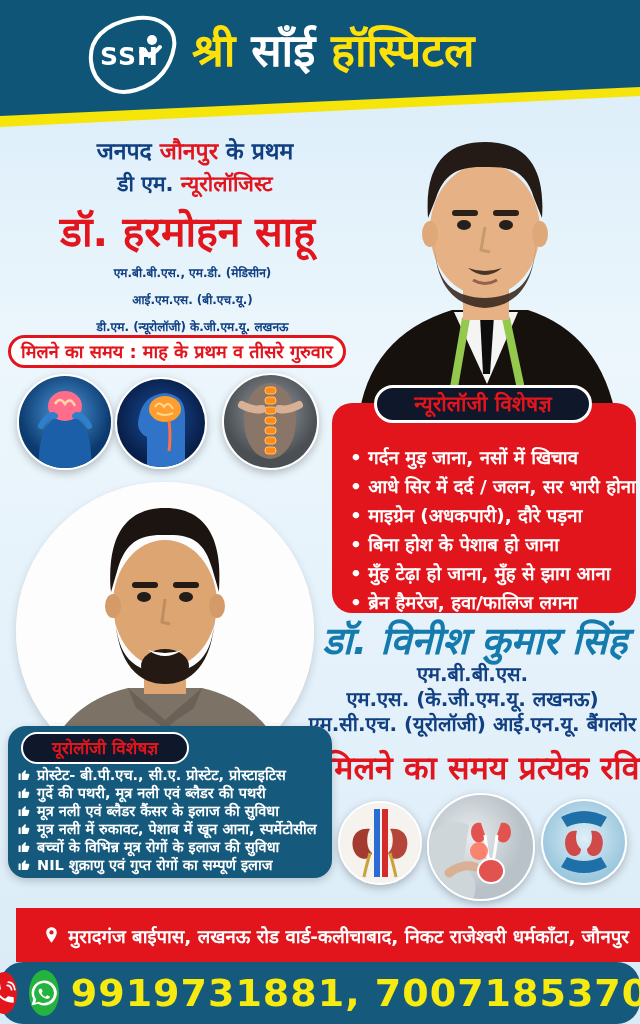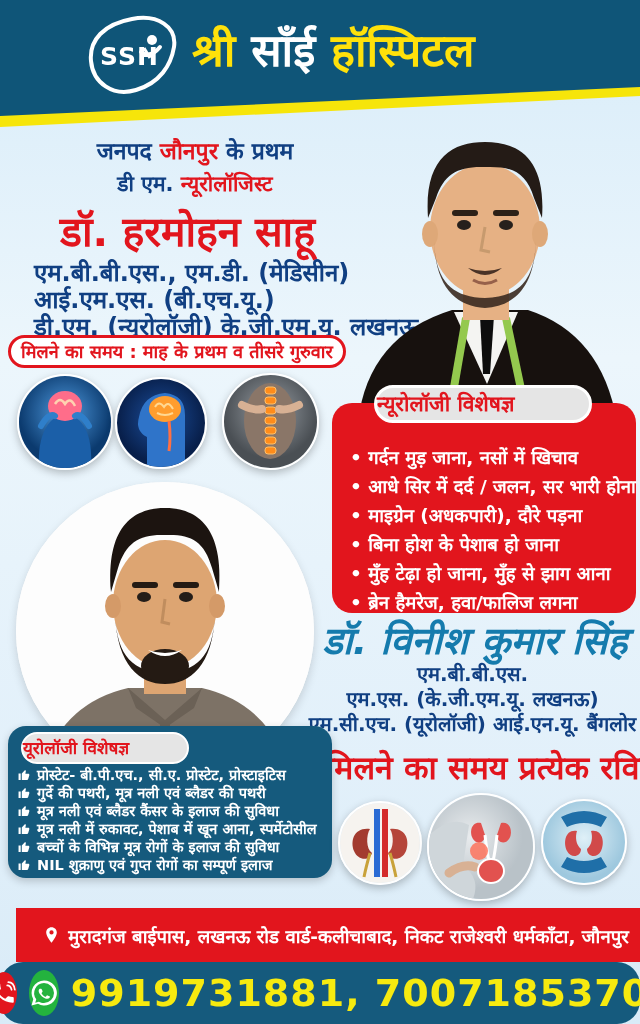--- a/index.html
+++ b/index.html
@@ -17,40 +17,40 @@
   .logo{top:14px;left:86px;width:96px;height:82px;}
   .logo-txt{position:absolute;left:14px;top:28px;color:#fff;font-size:25px;font-weight:bold;letter-spacing:1px;}
   .hosp-title{top:18px;left:192px;width:440px;font-size:45px;font-weight:bold;white-space:nowrap;}
   .t-yel{color:#ffe10a;} .t-wht{color:#ffffff;}
   
   .intro{top:134px;left:25px;width:340px;text-align:center;font-weight:bold;}
   .intro .l1{font-size:23px;color:#103f82;}
   .intro .l2{font-size:21px;color:#103f82;margin-top:3px;}
   .red{color:#e2151d;} .dblue{color:#103f82;}
   .doc1-name{top:202px;left:0;width:375px;text-align:center;font-size:41px;font-weight:800;color:#e2151d;white-space:nowrap;}
-  .doc1-quals{top:260px;left:0;width:385px;text-align:left;font-size:24px;font-weight:bold;color:#103f82;line-height:27px;margin-left:34px;}
+  .doc1-quals{top:260px;left:0;width:385px;text-align:center;font-size:12px;font-weight:bold;color:#103f82;line-height:27px;}
   .doc1-sched{top:335px;left:8px;width:332px;height:27px;background:#fff;border:3px solid #e2151d;
     border-radius:19px;color:#e2151d;font-size:18px;font-weight:bold;text-align:center;line-height:27px;white-space:nowrap;}
   
   .doc1-photo{top:122px;left:330px;width:310px;height:300px;z-index:1;}
   .doc2-circle{top:482px;left:16px;width:298px;height:298px;border-radius:50%;background:#fdfdfd;
     overflow:hidden;z-index:1;box-shadow:0 4px 10px rgba(0,0,0,.15);}
   
   .mcirc{border-radius:50%;overflow:hidden;border:2px solid #fff;box-shadow:0 3px 8px rgba(0,0,0,.25);z-index:2;}
   .c1{top:374px;left:17px;width:92px;height:92px;}
   .c2{top:377px;left:115px;width:88px;height:88px;}
   .c3{top:373px;left:222px;width:93px;height:93px;}
   .k1{top:801px;left:338px;width:80px;height:80px;}
   .k2{top:793px;left:427px;width:104px;height:104px;}
   .k3{top:799px;left:541px;width:82px;height:82px;}
   .mcirc svg{display:block;width:100%;height:100%;}
   
   .neuro-box{top:403px;left:332px;width:304px;height:210px;background:#e2151d;border-radius:20px;z-index:2;}
-  .pill{position:absolute;background:#e5e5e5;border:3px solid #fff;border-radius:19px;
-    font-weight:bold;white-space:nowrap;}
+  .pill{position:absolute;background:#0f172a;border:3px solid #fff;border-radius:19px;
+    font-weight:bold;text-align:center;white-space:nowrap;}
   .neuro-pill{top:-18px;left:42px;width:212px;height:32px;color:#e2151d;font-size:21px;line-height:32px;}
   .neuro-list{position:absolute;top:32px;left:10px;right:4px;margin:8px;padding:0;list-style:none;}
   .neuro-list li{color:#fff;font-size:18.5px;font-weight:bold;line-height:29px;white-space:nowrap;}
   .neuro-list li::before{content:"• ";}
   
   .doc2-name{top:613px;left:310px;width:330px;text-align:center;font-size:38px;font-weight:800;color:#157bad;white-space:nowrap;font-style:italic;}
   .doc2-quals{top:662px;left:305px;width:335px;text-align:center;font-size:20px;font-weight:bold;color:#103f82;line-height:25px;}
   .doc2-sched{top:745px;left:326px;width:330px;text-align:center;font-size:32px;font-weight:800;color:#e2151d;white-space:nowrap;}
   
   .uro-box{top:726px;left:8px;width:324px;height:152px;background:#155a7d;border-radius:18px;z-index:2;

